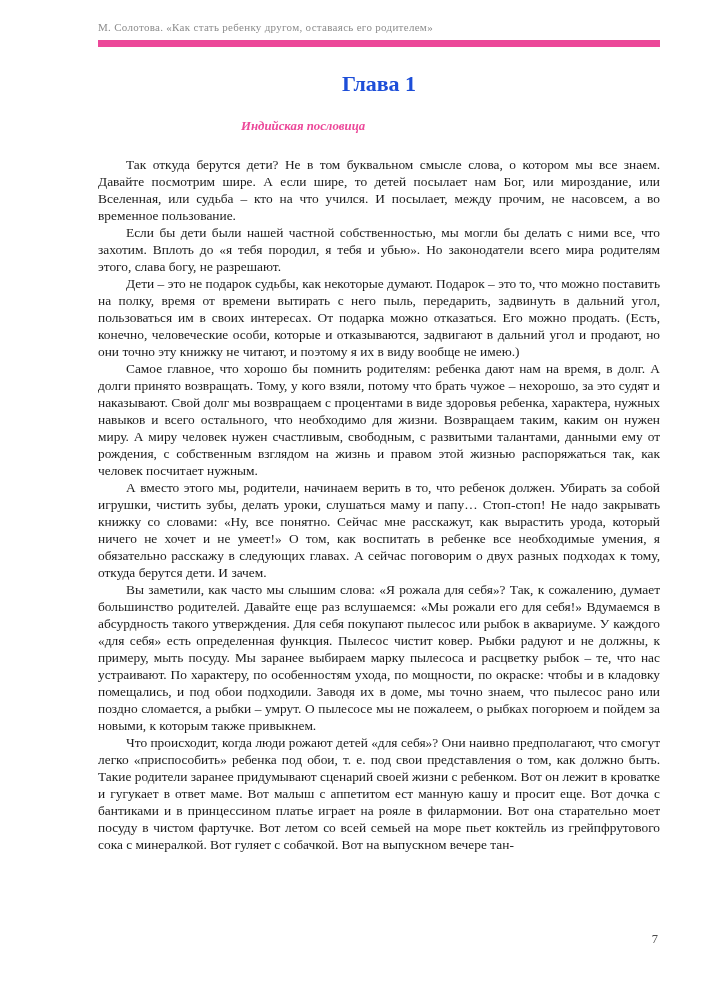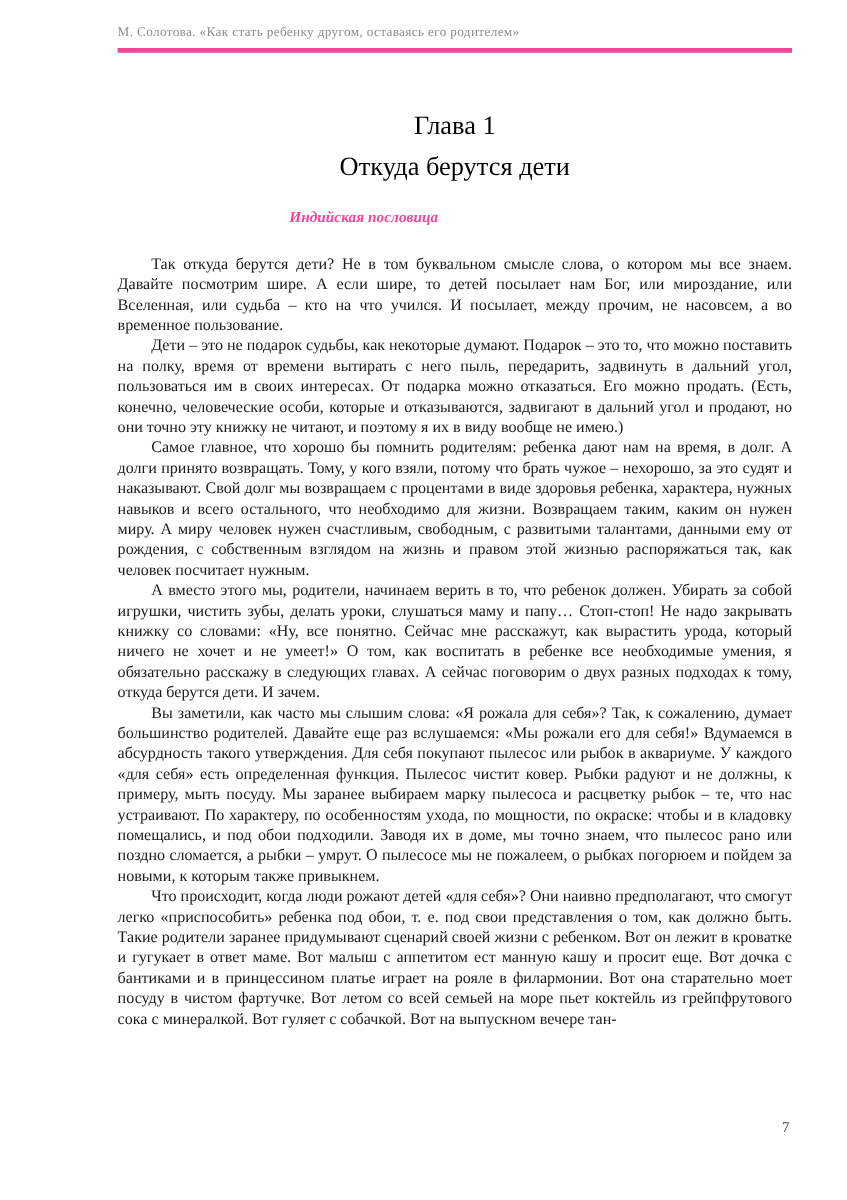--- a/index.html
+++ b/index.html
@@ -13,32 +13,32 @@
     overflow: hidden;
     box-sizing: border-box;
   }
   .content {
     margin-left: 98px;
     margin-right: 46px; 
   }
   .running-header {
     padding-top: 21px;
     padding-bottom: 7px;
-    border-bottom: 4px solid #ec4899;
+    border-bottom: 7px solid #ec4899;
     font-size: 11px;
     color: #8c8c8c;
     letter-spacing: 0.3px;
   }
   .chapter-head {
-    margin-top: 44px;
+    margin-top: 20px;
     text-align: center;
-    font-weight: normal;
+    font-weight: bold;
     font-size: 22px;
     line-height: 34px;
-    color: #000000;
+    color: #1d4ed8;
   }
   .epigraph {
     margin-top: 15px;
     margin-left: 127px; 
     font-style: italic;
     font-size: 12.8px;
     line-height: 18px;
   }
   .epigraph .epi-text { text-indent: 50px; margin: 0; }
   .epigraph .epi-author {
@@ -68,30 +68,32 @@
 </head>
 <body>
 
 <div class="page">
   <div class="content">
 
     <div class="running-header">М. Солотова.  «Как стать ребенку другом, оставаясь его родителем»</div>
 
     <div class="chapter-head">
       <div>Глава 1</div>
-      <div>Откуда берутся дети</div>
     </div>
 
     <div class="epigraph">
       <p class="epi-author">Индийская пословица</p>
     </div>
 
     <div class="body-text">
       <p>
         <span>Так откуда берутся дети? Не в том буквальном смысле слова, о котором мы все знаем. Давайте посмотрим шире. А если шире, то детей посылает нам Бог, или мироздание, или Вселенная, или судьба – кто на что учился. И посылает, между прочим, не насовсем, а во временное пользование.</span>
+      </p>
+      <p>
+        <span>Если бы дети были нашей частной собственностью, мы могли бы делать с ними все, что захотим. Вплоть до «я тебя породил, я тебя и убью». Но законодатели всего мира родителям этого, слава богу, не разрешают.</span>
       </p>
       <p>
         <span>Дети – это не подарок судьбы, как некоторые думают. Подарок – это то, что можно поставить на полку, время от времени вытирать с него пыль, передарить, задвинуть в дальний угол, пользоваться им в своих интересах. От подарка можно отказаться. Его можно продать. (Есть, конечно, человеческие особи, которые и отказываются, задвигают в дальний угол и продают, но они точно эту книжку не читают, и поэтому я их в виду вообще не имею.)</span>
       </p>
       <p>
         <span class="lead-bold">Самое главное, что хорошо бы помнить родителям: ребенка дают нам на время, в долг.</span>
         <span>А долги принято возвращать. Тому, у кого взяли, потому что брать чужое – нехорошо, за это судят и наказывают. Свой долг мы возвращаем с процентами в виде здоровья ребенка, характера, нужных навыков и всего остального, что необходимо для жизни. Возвращаем таким, каким он нужен миру. А миру человек нужен счастливым, свободным, с развитыми талантами, данными ему от рождения, с собственным взглядом на жизнь и правом этой жизнью распоряжаться так, как человек посчитает нужным.</span>
       </p>
       <p>
         <span>А вместо этого мы, родители, начинаем верить в то, что ребенок должен. Убирать за собой игрушки, чистить зубы, делать уроки, слушаться маму и папу… Стоп-стоп! Не надо закрывать книжку со словами: «Ну, все понятно. Сейчас мне расскажут, как вырастить урода, который ничего не хочет и не умеет!» О том, как воспитать в ребенке все необходимые умения, я обязательно расскажу в следующих главах. А сейчас поговорим о двух разных подходах к тому, откуда берутся дети. И зачем.</span>

